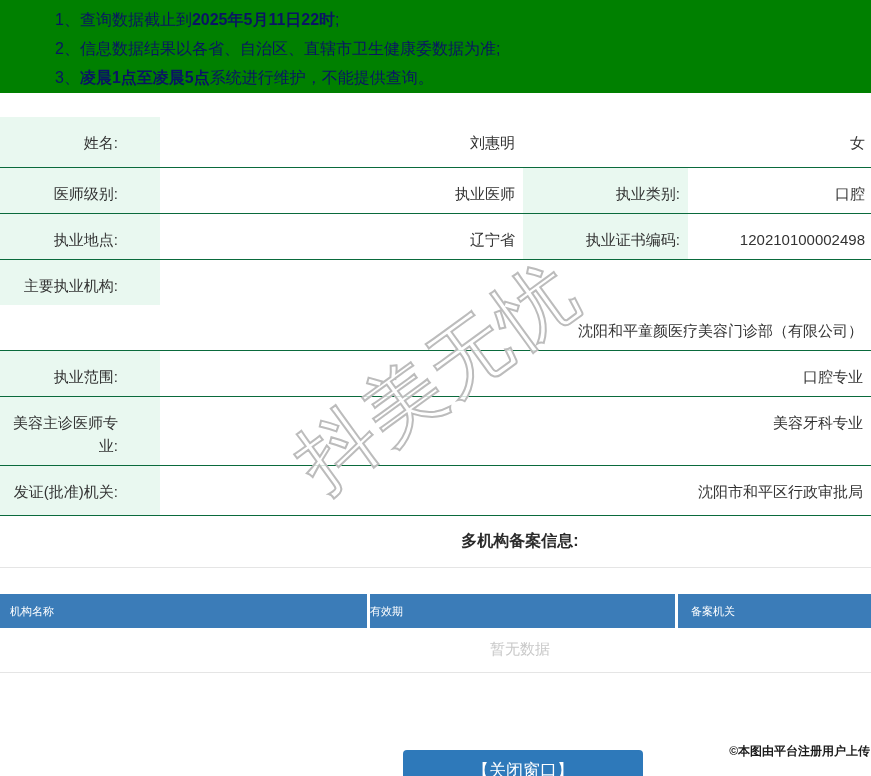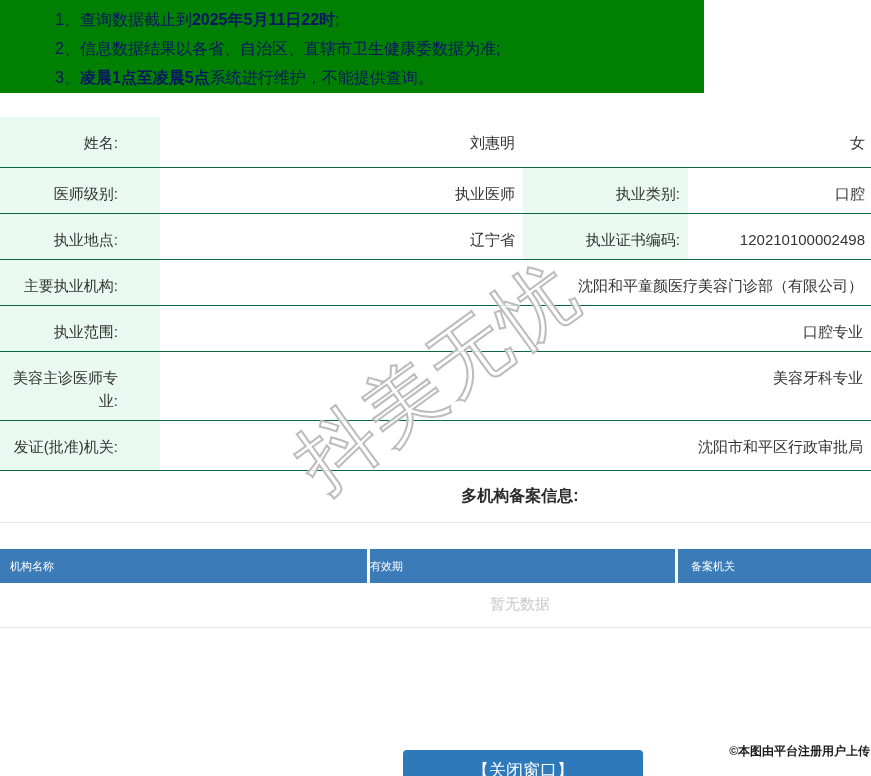--- a/index.html
+++ b/index.html
@@ -7,34 +7,34 @@
   body {
     position:relative;
     overflow:hidden;
     background:#ffffff;
     font-family:"Liberation Sans","DejaVu Sans",sans-serif;
     color:#333;
   }
 
   
   .banner {
-    width:704px; height:93px;
+    width:871px; height:93px;
     background:#008000;
     padding:5px 10px 0 55px;
     color:#0a1464;
     font-size:16px;
   }
   .banner .line { line-height:29px; white-space:nowrap; }
   .banner .seg-bold { font-weight:bold; }
 
   
   .info-table { margin-top:24px; width:871px;text-align:right; }
   .irow { display:flex; border-bottom:1px solid #0a6a3c; min-height:45px; }
   .irow.r1 { min-height:51px; }
-  .irow.r4 { min-height:46px; }
+  .irow.r4 { min-height:46px;flex-direction:column; }
   .irow.r7 { min-height:50px; }
   .cell { font-size:15px; line-height:23px; padding-top:14px; padding-bottom:8px; color:#333; }
   .cl  { width:160px; background:#e9f8f0; padding-left:8px;  padding-right:42px; }
   .cv  { width:363px; padding-left:10px; padding-right:8px; }
   .cv.full { width:auto; flex:1; }
   .cl2 { width:165px; background:#e9f8f0; padding-left:8px; padding-right:8px; }
   .cv2 { flex:1; padding-left:12px; padding-right:6px; }
 
   
   .section-title {

